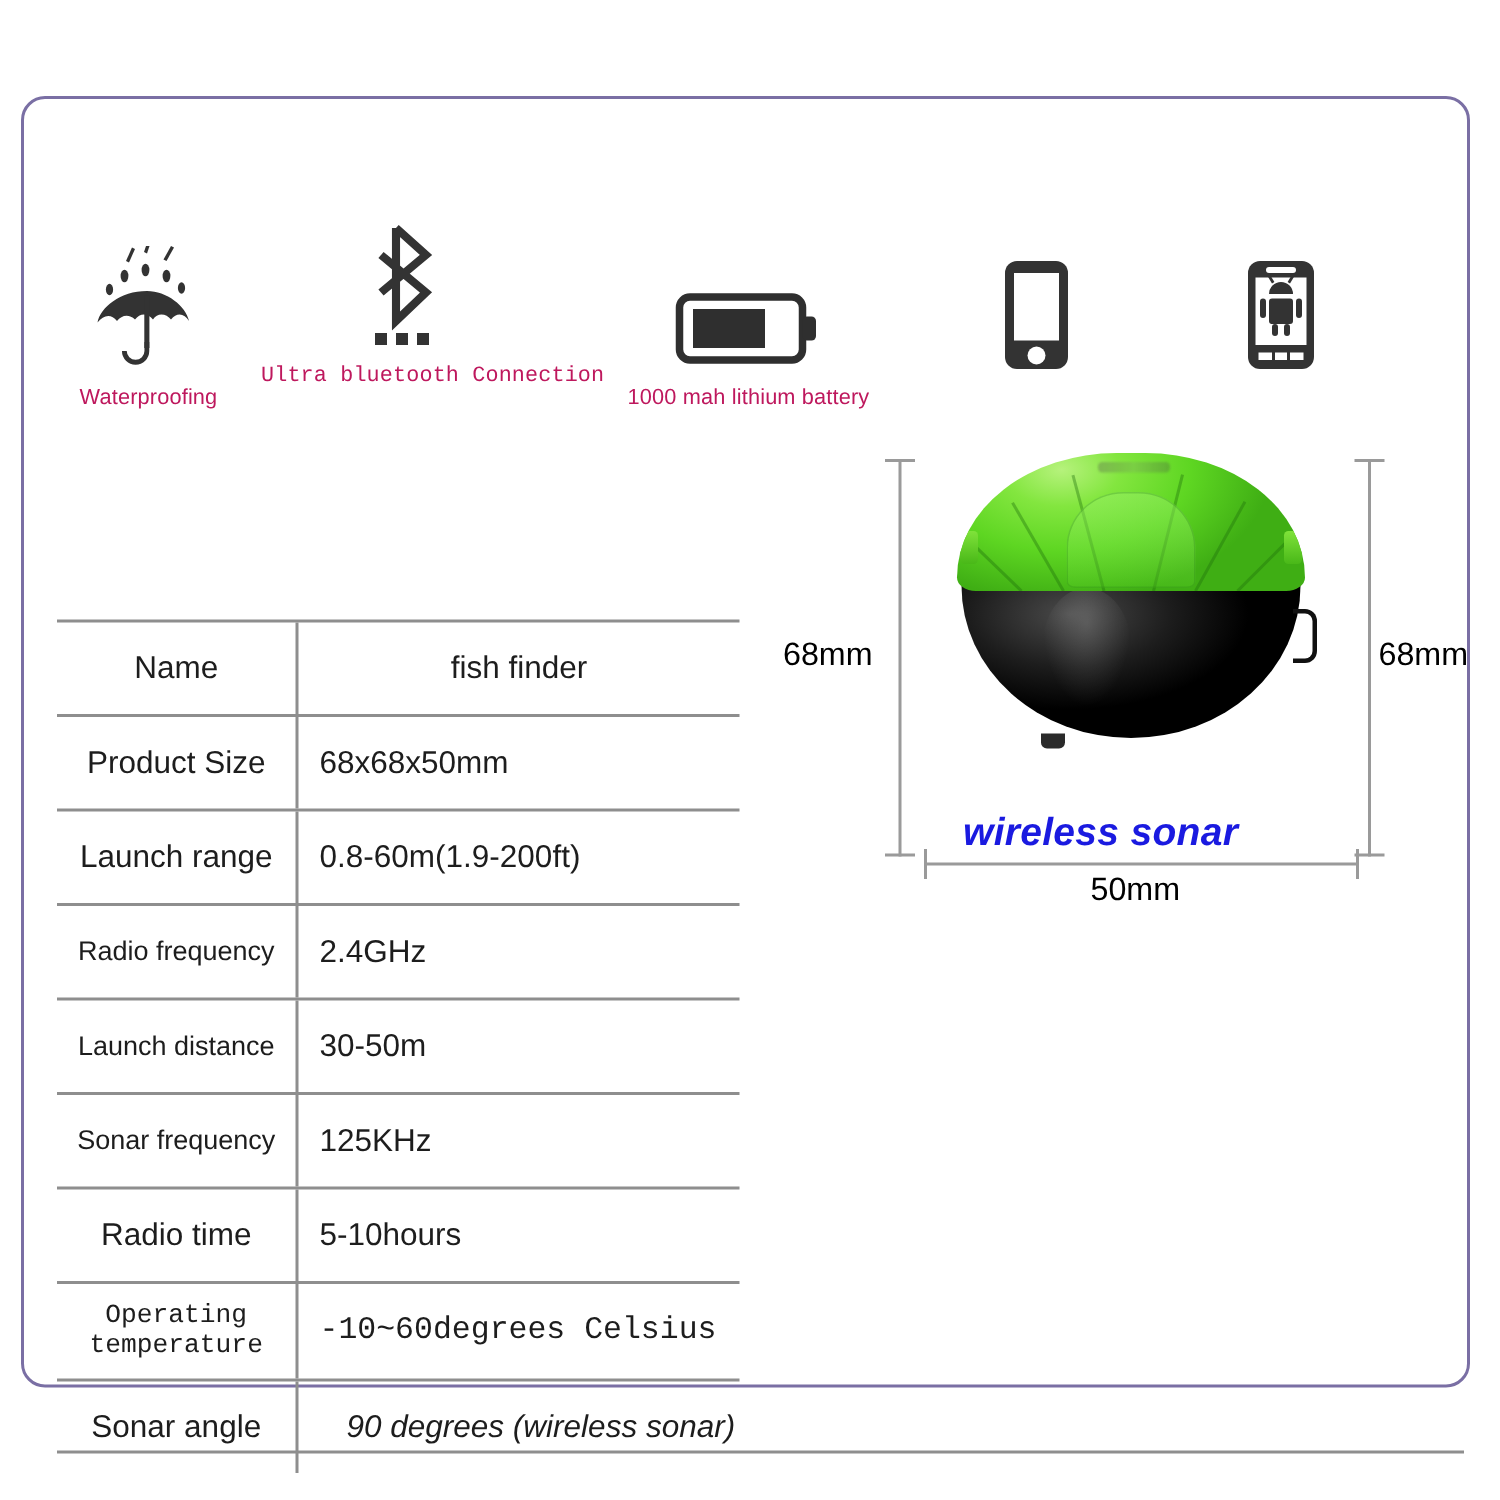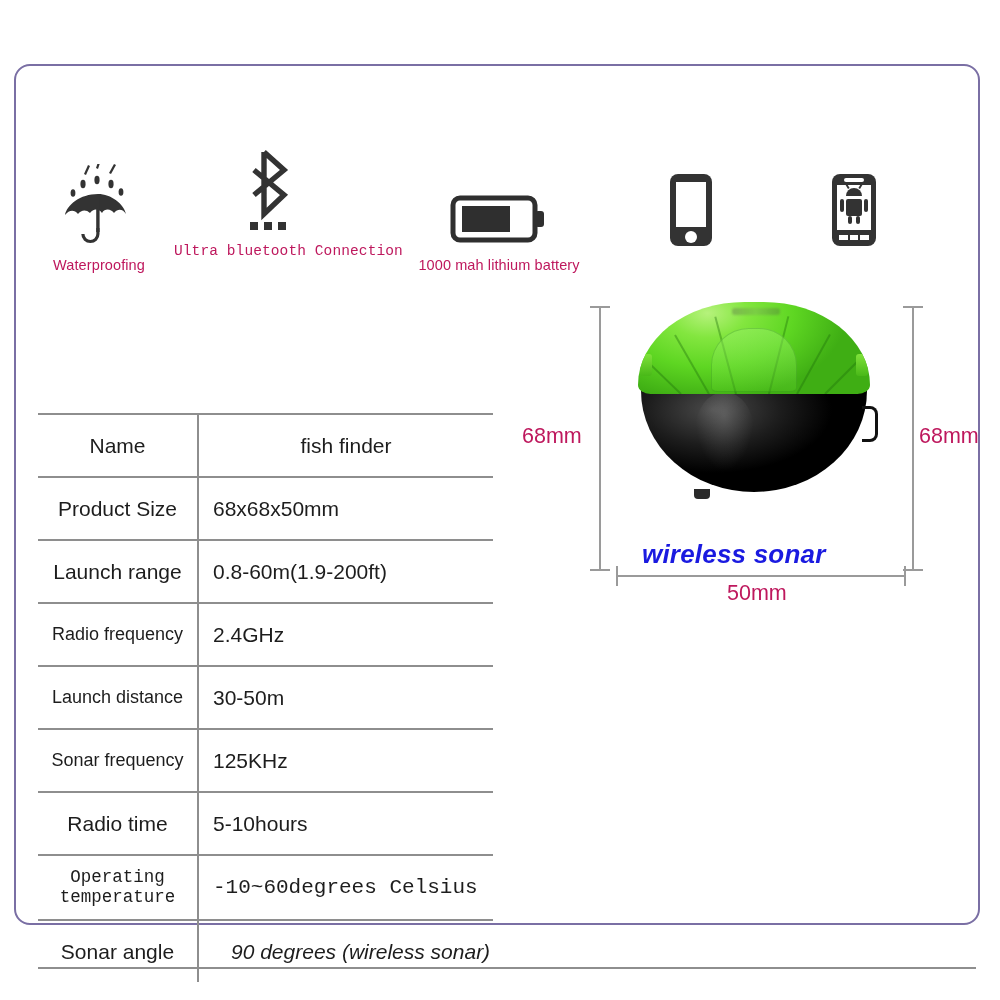--- a/index.html
+++ b/index.html
@@ -255,21 +255,21 @@
   .dim-h::before { left: 0; }
   .dim-h::after  { right: 0; }
 
   #dim-left-line  { left: 583px; top: 240px; height: 265px; }
   #dim-right-line { left: 896px; top: 240px; height: 265px; }
   #dim-bottom-line{ left: 600px; top: 509px; width: 290px; }
 
   .dim-label {
     position: absolute;
     font-size: 21.5px;
-    color: #be185d;
+    color: #000000;
     white-space: nowrap;
   }
   #dim-label-left   { left: 506px; top: 358px; }
   #dim-label-right  { left: 903px; top: 358px; }
   #dim-label-bottom { left: 711px; top: 515px; }
 
   #wireless-sonar-label {
     position: absolute;
     left: 626px;
     top: 473px;

